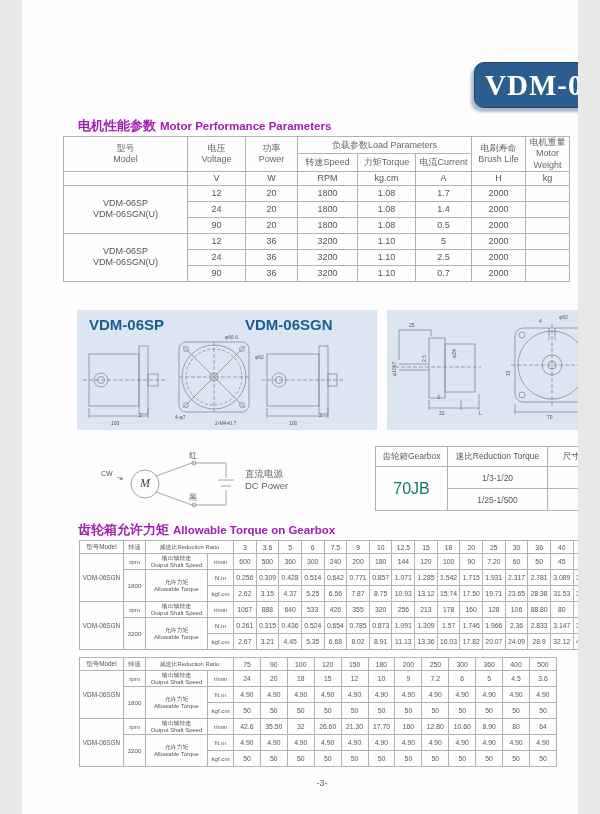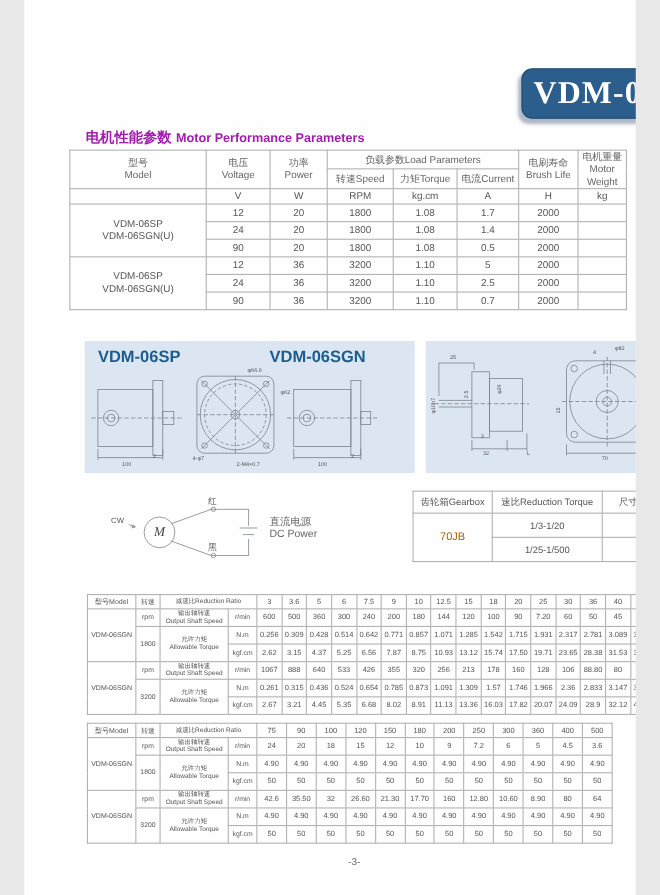--- a/index.html
+++ b/index.html
@@ -31,21 +31,21 @@
   .tq tr.h{height:13px;}
   .tq td{font-size:6.8px;}
   .tq .lbl{font-size:5.9px;line-height:1.15;}
   .tq .mod{font-size:6.4px;}
   .tq .un{font-size:6.2px;}
   .tq2{width:478px;}
   
   .gear{position:absolute;left:353px;top:446px;width:244px;font-size:8.5px;}
   .gear tr{height:22px;}
   .gear tr.h{height:20px;}
-  .gear .big{font-size:10px;color:#a16207;margin-top:30px;}
+  .gear .big{font-size:16px;color:#0f766e;margin-top:30px;}
   
   .panel{position:absolute;background:#dbe6f2;}
   .panel .ttl{position:absolute;font-size:15px;font-weight:bold;color:#1b5e8e;}
   .dim{position:absolute;font-size:5px;color:#555;white-space:nowrap;}
   .dim.rot{transform:rotate(-90deg);transform-origin:left top;}
   svg{position:absolute;left:0;top:0;}
   .art line,.art rect,.art circle,.art polyline,.art path{stroke:#7a7f88;fill:none;stroke-width:.7;}
   
   .wire{position:absolute;left:75px;top:453px;width:300px;height:64px;}
   .wlabel{position:absolute;font-size:8px;color:#555;white-space:nowrap;}
@@ -307,20 +307,23 @@
     <td>1/3-1/20</td>
           <td>32</td>
         </tr>
     <tr>
           <td>1/25-1/500</td>
           <td>42</td>
         </tr>
   </tbody>
     </table>
 
+  <div class="sec" style="left:56px;top:520px;">
+    <span class="cn">齿轮箱允许力矩</span><span class="en">Allowable Torque on Gearbox</span>
+  </div>
 
   <table class="tq" style="left:57px;top:540px;">
     <colgroup>
         <col style="width:44px">
         <col style="width:22px">
         <col style="width:62px">
         <col style="width:26px">
       </colgroup>
     <tbody>
         <tr class="h">

